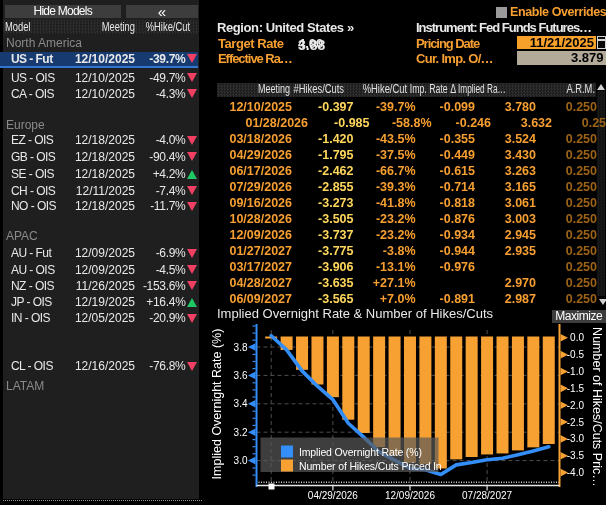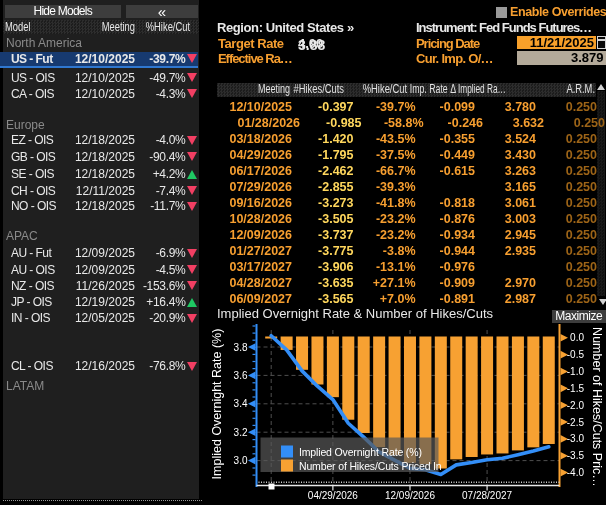--- a/index.html
+++ b/index.html
@@ -169,21 +169,21 @@
 <div class="ab tex" style="left:597px;top:91px;width:8px;height:205px;opacity:.55;"></div>
 <div id="trows">
       <div class="trow" style="top:100.4px;left:0;width:606px;">
         <span class="c1 or">12/10/2025</span>
         <span class="c2 yl">-0.397</span>
         <span class="c3 or">-39.7%</span>
         <span class="c4 or">-0.099</span>
         <span class="c5 or">3.780</span>
         <span class="c6 dim">0.250</span>
       </div>
-      <div class="trow" style="top:116.33000000000001px;left:8px;width:494px;">
+      <div class="trow" style="top:116.33000000000001px;left:16px;width:494px;">
         <span class="c1 or">01/28/2026</span>
         <span class="c2 yl">-0.985</span>
         <span class="c3 or">-58.8%</span>
         <span class="c4 or">-0.246</span>
         <span class="c5 or">3.632</span>
         <span class="c6 dim">0.250</span>
       </div>
       <div class="trow" style="top:132.26px;left:0;width:606px;">
         <span class="c1 or">03/18/2026</span>
         <span class="c2 yl">-1.420</span>
@@ -205,20 +205,21 @@
         <span class="c2 yl">-2.462</span>
         <span class="c3 or">-66.7%</span>
         <span class="c4 or">-0.615</span>
         <span class="c5 or">3.263</span>
         <span class="c6 dim">0.250</span>
       </div>
       <div class="trow" style="top:180.05px;left:0;width:606px;">
         <span class="c1 or">07/29/2026</span>
         <span class="c2 yl">-2.855</span>
         <span class="c3 or">-39.3%</span>
+        <span class="c4 or">-0.714</span>
         <span class="c5 or">3.165</span>
         <span class="c6 dim">0.250</span>
       </div>
       <div class="trow" style="top:195.98000000000002px;left:0;width:606px;">
         <span class="c1 or">09/16/2026</span>
         <span class="c2 yl">-3.273</span>
         <span class="c3 or">-41.8%</span>
         <span class="c4 or">-0.818</span>
         <span class="c5 or">3.061</span>
         <span class="c6 dim">0.250</span>
@@ -251,21 +252,20 @@
         <span class="c1 or">03/17/2027</span>
         <span class="c2 yl">-3.906</span>
         <span class="c3 or">-13.1%</span>
         <span class="c4 or">-0.976</span>
         <span class="c6 dim">0.250</span>
       </div>
       <div class="trow" style="top:275.63px;left:0;width:606px;">
         <span class="c1 or">04/28/2027</span>
         <span class="c2 yl">-3.635</span>
         <span class="c3 or">+27.1%</span>
-        <span class="c4 or">-0.909</span>
         <span class="c5 or">2.970</span>
         <span class="c6 dim">0.250</span>
       </div>
       <div class="trow" style="top:291.56px;left:0;width:606px;">
         <span class="c1 or">06/09/2027</span>
         <span class="c2 yl">-3.565</span>
         <span class="c3 or">+7.0%</span>
         <span class="c4 or">-0.891</span>
         <span class="c5 or">2.987</span>
         <span class="c6 dim">0.250</span>

